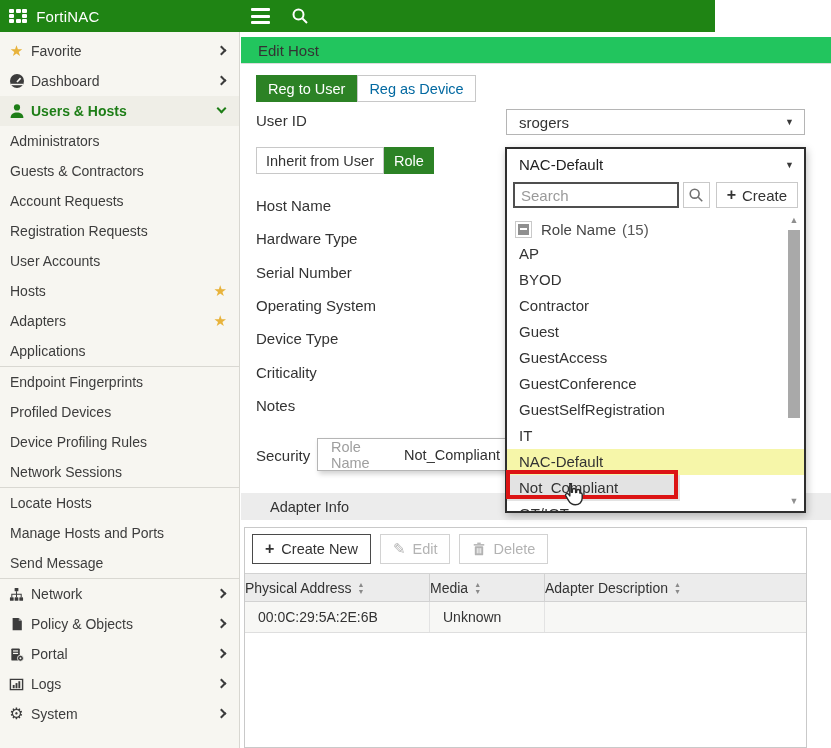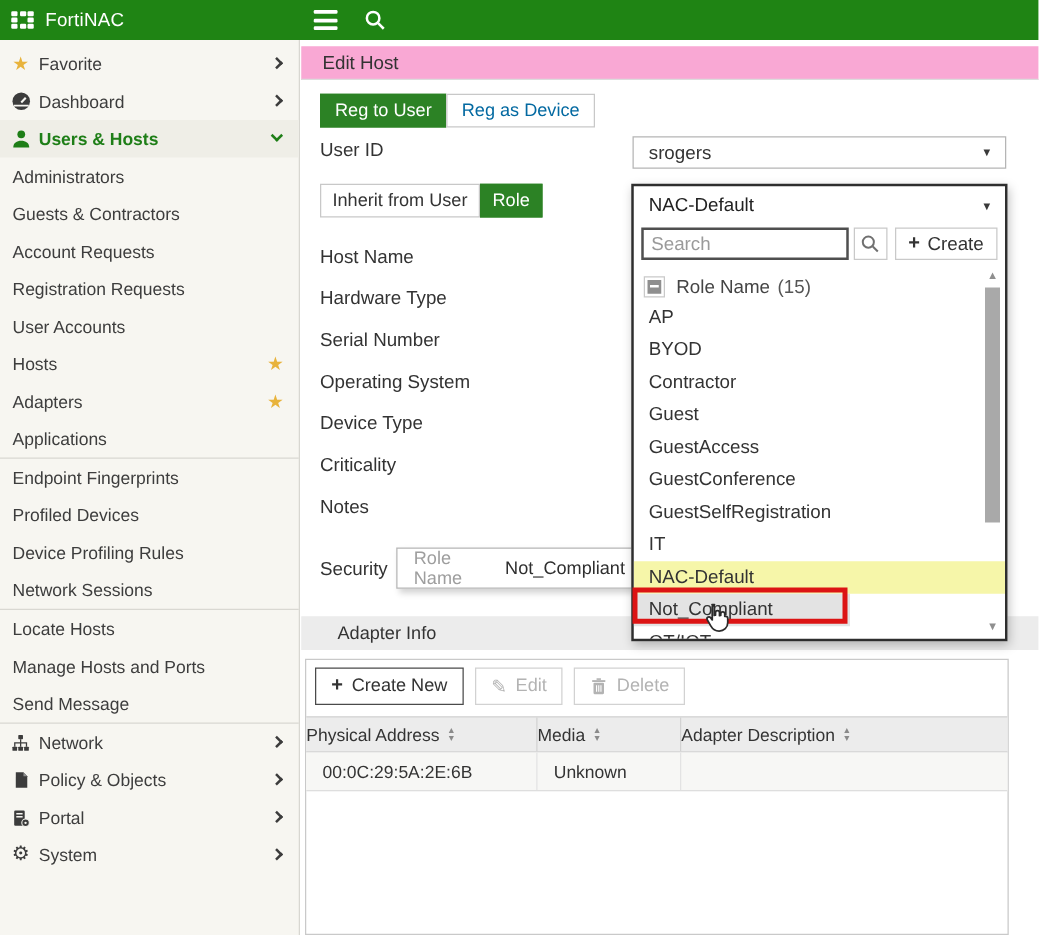--- a/index.html
+++ b/index.html
@@ -5,21 +5,21 @@
   * { box-sizing: border-box; margin: 0; padding: 0; }
   html,body { background:#fff; }
   .app {
     position: relative; width: 831px; height: 748px;
     background: #fff; overflow: hidden;
     font-family: "Liberation Sans", sans-serif;
     -webkit-font-smoothing: antialiased;
   }
 
   
-  .topbar { position:absolute; left:0; top:0; width:831px; height:32px; background:#1f8414; display:flex; align-items:center; }
+  .topbar { position:absolute; left:0; top:0; width:715px; height:32px; background:#1f8414; display:flex; align-items:center; }
   .logo-grid { display:grid; grid-template-columns:repeat(3,5px); grid-template-rows:repeat(3,3.8px); gap:1.6px; margin-left:9px; }
   .logo-grid i { background:#fff; border-radius:1px; }
   .logo-grid i.blank { background:transparent; }
   .brand { color:#fff; font-size:15px; margin-left:9px; letter-spacing:.2px; }
   .hamburger { position:absolute; left:251px; top:8px; width:19px; height:16px; display:flex; flex-direction:column; justify-content:space-between; }
   .hamburger i { height:3px; background:#fff; border-radius:1px; }
   .top-search { position:absolute; left:291px; top:7px; width:18px; height:18px; color:#fff; }
 
   
   .sidebar { position:absolute; left:0; top:32px; width:240px; bottom:0; background:#f7f6f1; border-right:1px solid #d8d7d1; padding-top:4px; }
@@ -30,21 +30,21 @@
   .s-active { background:#efeee7; }
   .s-active .lbl { color:#1e7e17; font-weight:700; }
   .chev { position:absolute; right:14px; width:7px; height:7px; border-right:2px solid #3c3c3c; border-bottom:2px solid #3c3c3c; transform:rotate(-45deg); top:11px; }
   .chev.down { transform:rotate(45deg); border-color:#1e7e17; top:9px; }
   .star-left { color:#e8b33c; font-size:15px; }
   .star-right { position:absolute; right:12px; color:#e8b33c; font-size:15px; }
   .s-div { height:1px; background:#d9d8d2; }
   .gear-glyph { font-size:16px; color:#3c3c3c; line-height:1; }
 
   
-  .edit-bar { position:absolute; left:241px; top:37px; right:0; height:27px; background:#f9a8d4; border-bottom:1px solid #dcdcdc; display:flex; align-items:center; padding-left:17px; font-size:15px; color:#333; }
+  .edit-bar { position:absolute; left:241px; top:37px; right:0; height:27px; background:#22c55e; border-bottom:1px solid #dcdcdc; display:flex; align-items:center; padding-left:17px; font-size:15px; color:#333; }
 
   
   .tabs { position:absolute; left:256px; top:75px; display:flex; }
   .tab { height:27px; padding:0 11px; display:flex; align-items:center; font-size:14.5px; background:#fff; color:#0369a1; border:1px solid #c8c8c8; }
   .tab.active { background:#2c8225; border-color:#2c8225; color:#fff; }
 
   
   .flabel { position:absolute; left:256px; font-size:15px; color:#333; }
   .select { position:absolute; left:506px; top:109px; width:299px; height:26px; border:1px solid #b5b5b5; background:#fff; display:flex; align-items:center; padding:0 12px; font-size:15px; color:#333; }
   .caret { position:absolute; right:10px; font-size:9px; color:#3a3a3a; }
@@ -238,20 +238,32 @@
       <span class="ic">
         <svg viewBox="0 0 16 16" width="15" height="15">
             <rect x="2.5" y="1.5" width="9" height="13" rx="1" fill="#3c3c3c"></rect>
             <rect x="4.3" y="3.6" width="5.4" height="1.3" fill="#f7f6f1"></rect>
             <rect x="4.3" y="6.2" width="5.4" height="1.3" fill="#f7f6f1"></rect>
             <circle cx="12.2" cy="12" r="3.2" fill="#3c3c3c" stroke="#f7f6f1" stroke-width=".9"></circle>
             <circle cx="12.2" cy="12" r="1" fill="#f7f6f1"></circle>
           </svg>
       </span>
       <span class="lbl">Portal</span>
+      <span class="chev"></span>
+    </div>
+    <div class="s-row">
+      <span class="ic">
+        <svg viewBox="0 0 16 16" width="15" height="15">
+            <path d="M1.5 2.5h13v11h-13z" fill="none" stroke="#3c3c3c" stroke-width="1.5"></path>
+            <rect x="4" y="8.5" width="2" height="3.5" fill="#3c3c3c"></rect>
+            <rect x="7" y="6.5" width="2" height="5.5" fill="#3c3c3c"></rect>
+            <rect x="10" y="4.5" width="2" height="7.5" fill="#3c3c3c"></rect>
+          </svg>
+      </span>
+      <span class="lbl">Logs</span>
       <span class="chev"></span>
     </div>
     <div class="s-row">
       <span class="ic gear-glyph">⚙</span>
       <span class="lbl">System</span>
       <span class="chev"></span>
     </div>
   </div>
 
   <div class="edit-bar">

